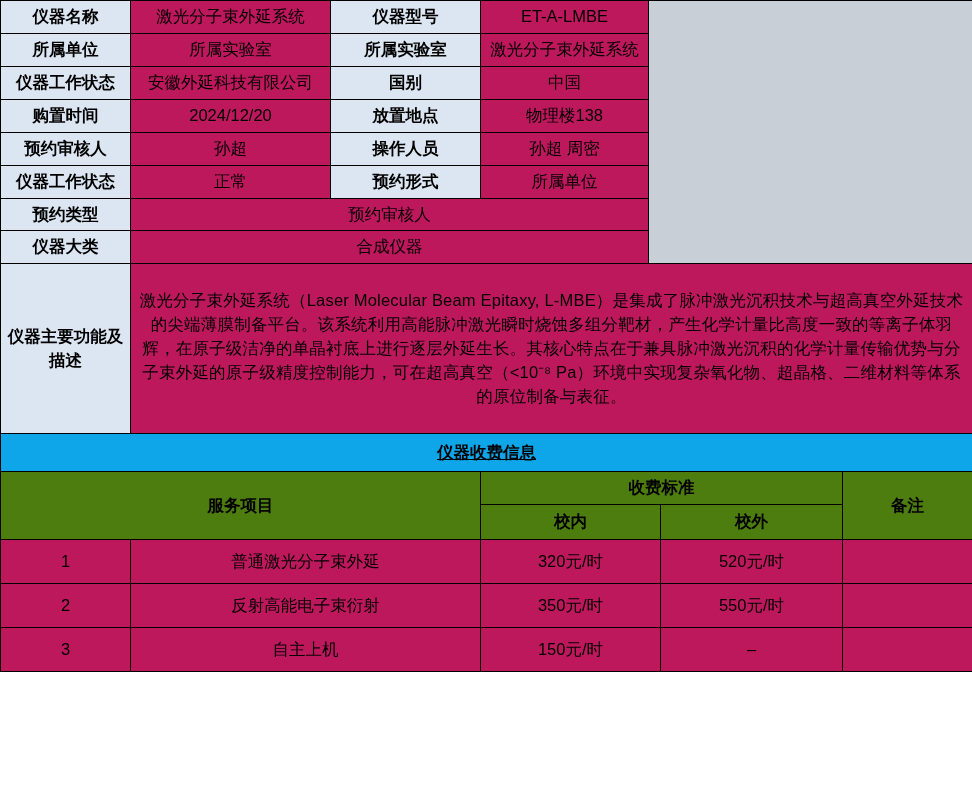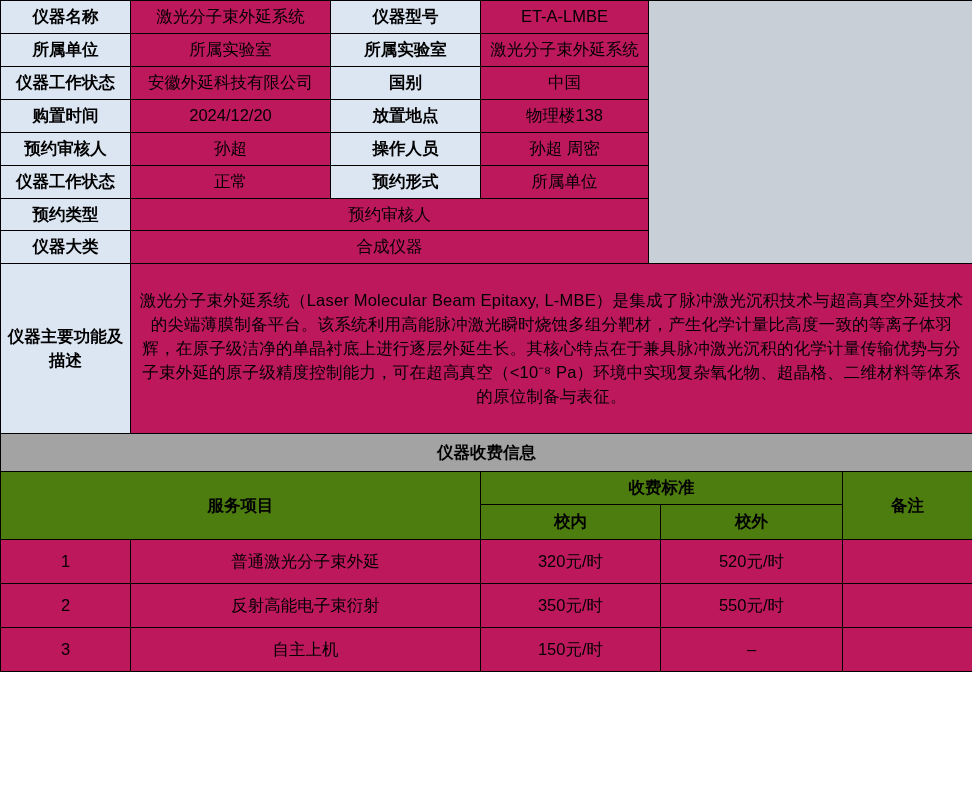--- a/index.html
+++ b/index.html
@@ -42,23 +42,24 @@
     background: #be185d;
   }
   .desc-cell {
     text-align: left;
     padding: 10px 12px;
     line-height: 1.75;
     font-size: 16.5px;
     letter-spacing: 0.2px;
   }
   .section-title {
-    background: #a3a3a3;
+    background: #0ea5e9;
     font-weight: bold;
     font-size: 17px;
+    text-decoration: underline;
   }
   .fee-head {
     background: #4d7c0f;
     font-weight: bold;
   }
   .photo-cell {
     padding: 0 !important;
     border: 1px solid #000;
     background: #c9cfd6;
     position: relative;

